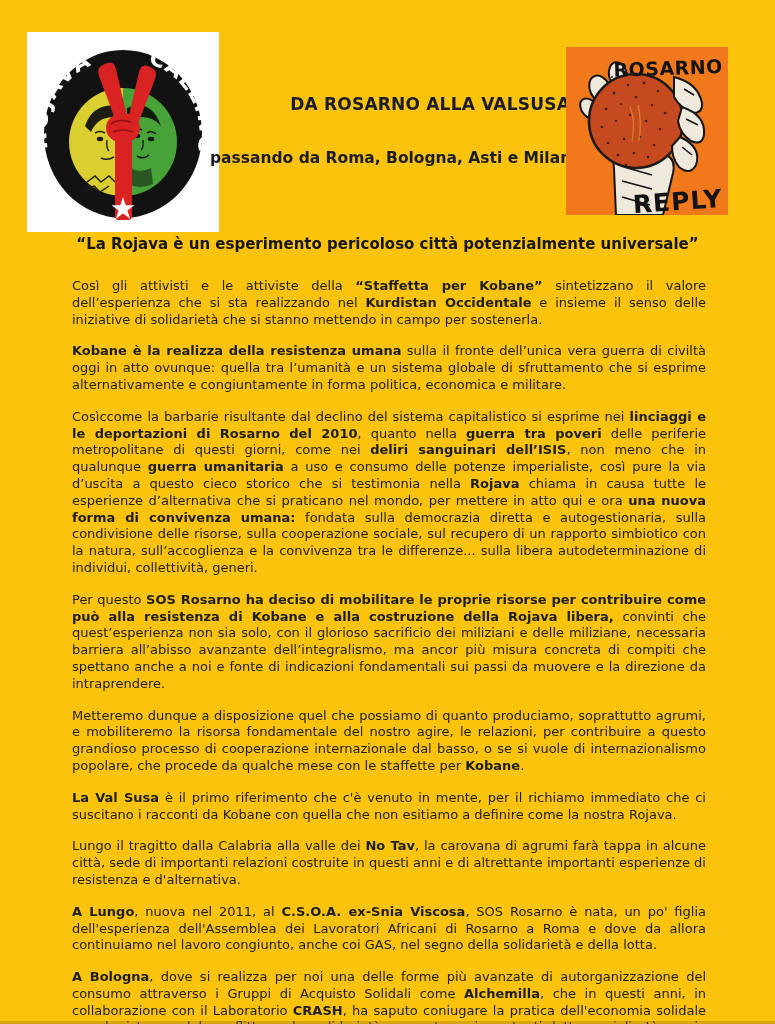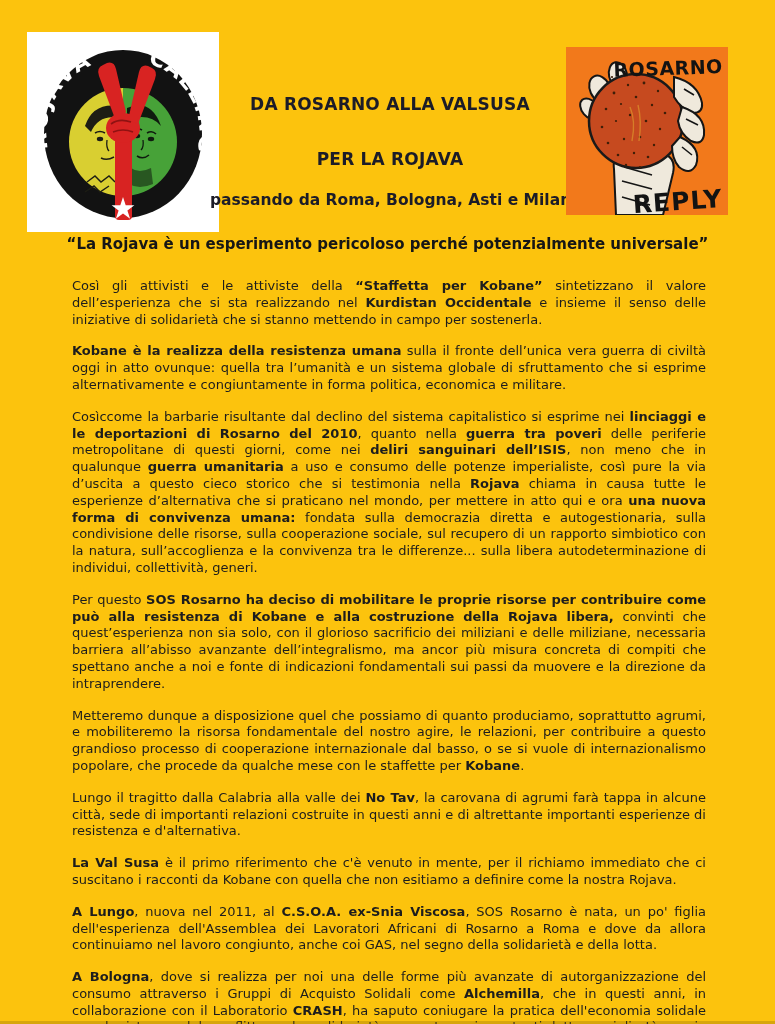--- a/index.html
+++ b/index.html
@@ -8,21 +8,21 @@
     width:775px;height:1024px;
     background:#FCC30D;
     font-family:"DejaVu Sans",sans-serif;
     overflow:hidden;
   }
   
   .logo-left{position:absolute;left:27px;top:32px;width:192px;height:200px;}
   .logo-right{position:absolute;left:566px;top:47px;width:162px;height:168px;}
   .title-block{
     position:absolute;left:210px;top:94px;width:360px;
-    text-align:center;color:#1c1c28;font-weight:bold;
+    text-align:right;color:#1c1c28;font-weight:bold;
   }
   .title-line1{font-size:17px;line-height:20px;margin:0 0 35px;letter-spacing:.2px;}
   .title-line2{font-size:17px;line-height:20px;margin:0 0 22px;letter-spacing:.2px;}
   .title-line3{font-size:15.5px;line-height:19px;margin:0;white-space:nowrap;}
   .quote{
     position:absolute;left:0;top:235px;width:775px;
     text-align:center;font-weight:bold;font-size:15px;color:#161616;
   }
   
   .content{
@@ -88,21 +88,20 @@
     <text font-family="DejaVu Sans, sans-serif" font-size="22" font-weight="bold" fill="#FFFFFF" letter-spacing="2">
       <textPath href="#arcL" startOffset="50%" text-anchor="middle">ROJAVA</textPath>
     </text>
     <text font-family="DejaVu Sans, sans-serif" font-size="22" font-weight="bold" fill="#FFFFFF" letter-spacing="1">
       <textPath href="#arcR" startOffset="50%" text-anchor="middle">CALLING</textPath>
     </text>
   </svg>
 
   <div class="title-block">
     <div class="title-line1">DA ROSARNO ALLA VALSUSA</div>
-    <div class="title-line2">PER LA ROJAVA</div>
     <div class="title-line3">passando da Roma, Bologna, Asti e Milano</div>
   </div>
 
   <svg class="logo-right" viewBox="0 0 162 168" xmlns="http://www.w3.org/2000/svg">
     <rect x="0" y="0" width="162" height="168" fill="#F2791B"></rect>
     <g>
 
       <ellipse cx="34" cy="42" rx="10" ry="14" fill="#EFE9DC" stroke="#151515" stroke-width="2" transform="rotate(-25 34 42)"></ellipse>
       <ellipse cx="52" cy="28" rx="9" ry="13" fill="#EFE9DC" stroke="#151515" stroke-width="2" transform="rotate(-12 52 28)"></ellipse>
       <ellipse cx="24" cy="62" rx="8" ry="12" fill="#EFE9DC" stroke="#151515" stroke-width="2" transform="rotate(-40 24 62)"></ellipse>
@@ -141,28 +140,28 @@
 
       <path d="M108 30 Q132 36 136 56 Q137 66 127 66 Q115 62 108 50 Z" fill="#EFE9DC" stroke="#151515" stroke-width="2"></path>
       <path d="M116 60 Q140 68 138 88 Q136 99 125 94 Q114 87 112 74 Z" fill="#EFE9DC" stroke="#151515" stroke-width="2"></path>
       <path d="M114 90 Q136 100 130 118 Q124 129 113 120 Q106 112 106 99 Z" fill="#EFE9DC" stroke="#151515" stroke-width="2"></path>
       <path d="M118 42 l10 6 M120 72 l12 6 M116 100 l10 8" stroke="#151515" stroke-width="1.6"></path>
     </g>
     <text x="157" y="26" text-anchor="end" font-family="DejaVu Sans, sans-serif" font-size="19" font-weight="bold" fill="#131313" transform="rotate(-2 157 26)" letter-spacing="0.5">ROSARNO</text>
     <text x="157" y="160" text-anchor="end" font-family="DejaVu Sans, sans-serif" font-size="25" font-weight="bold" fill="#131313" transform="rotate(-4 157 160)" letter-spacing="1">REPLY</text>
   </svg>
 
-  <div class="quote">“La Rojava è un esperimento pericoloso perché potenzialmente universale”</div>
+  <div class="quote">“La Rojava è un esperimento pericoloso città potenzialmente universale”</div>
 
   <div class="content">
       <p class="para"><span>Così gli attivisti e le attiviste della </span><span class="b">“Staffetta per Kobane”</span><span> sintetizzano il valore dell’esperienza che si sta realizzando nel </span><span class="b">Kurdistan Occidentale</span><span> e insieme il senso delle iniziative di solidarietà che si stanno mettendo in campo per sostenerla.</span></p>
       <p class="para"><span class="b">Kobane è la realizza della resistenza umana</span><span> sulla il fronte dell’unica vera guerra di civiltà oggi in atto ovunque: quella tra l’umanità e un sistema globale di sfruttamento che si esprime alternativamente e congiuntamente in forma politica, economica e militare.</span></p>
       <p class="para"><span>Cosìccome la barbarie risultante dal declino del sistema capitalistico si esprime nei </span><span class="b">linciaggi e le deportazioni di Rosarno del 2010</span><span>, quanto nella </span><span class="b">guerra tra poveri</span><span> delle periferie metropolitane di questi giorni, come nei </span><span class="b">deliri sanguinari dell’ISIS</span><span>, non meno che in qualunque </span><span class="b">guerra umanitaria</span><span> a uso e consumo delle potenze imperialiste, così pure la via d’uscita a questo cieco storico che si testimonia nella </span><span class="b">Rojava</span><span> chiama in causa tutte le esperienze d’alternativa che si praticano nel mondo, per mettere in atto qui e ora </span><span class="b">una nuova forma di convivenza umana:</span><span> fondata sulla democrazia diretta e autogestionaria, sulla condivisione delle risorse, sulla cooperazione sociale, sul recupero di un rapporto simbiotico con la natura, sull’accoglienza e la convivenza tra le differenze... sulla libera autodeterminazione di individui, collettività, generi.</span></p>
       <p class="para"><span>Per questo </span><span class="b">SOS Rosarno ha deciso di mobilitare le proprie risorse per contribuire come può alla resistenza di Kobane e alla costruzione della Rojava libera,</span><span> convinti che quest’esperienza non sia solo, con il glorioso sacrificio dei miliziani e delle miliziane, necessaria barriera all’abisso avanzante dell’integralismo, ma ancor più misura concreta di compiti che spettano anche a noi e fonte di indicazioni fondamentali sui passi da muovere e la direzione da intraprendere.</span></p>
       <p class="para"><span>Metteremo dunque a disposizione quel che possiamo di quanto produciamo, soprattutto agrumi, e mobiliteremo la risorsa fondamentale del nostro agire, le relazioni, per contribuire a questo grandioso processo di cooperazione internazionale dal basso, o se si vuole di internazionalismo popolare, che procede da qualche mese con le staffette per </span><span class="b">Kobane</span><span>.</span></p>
+      <p class="para"><span class="b">La Val Susa</span><span> è il primo riferimento che c'è venuto in mente, per il richiamo immediato che ci suscitano i racconti da Kobane con quella che non esitiamo a definire come la nostra Rojava.</span></p>
       <p class="para"><span>Lungo il tragitto dalla Calabria alla valle dei </span><span class="b">No Tav</span><span>, la carovana di agrumi farà tappa in alcune città, sede di importanti relazioni costruite in questi anni e di altrettante importanti esperienze di resistenza e d'alternativa.</span></p>
-      <p class="para"><span class="b">La Val Susa</span><span> è il primo riferimento che c'è venuto in mente, per il richiamo immediato che ci suscitano i racconti da Kobane con quella che non esitiamo a definire come la nostra Rojava.</span></p>
       <p class="para"><span class="b">A Lungo</span><span>, nuova nel 2011, al </span><span class="b">C.S.O.A. ex-Snia Viscosa</span><span>, SOS Rosarno è nata, un po' figlia dell'esperienza dell'Assemblea dei Lavoratori Africani di Rosarno a Roma e dove da allora continuiamo nel lavoro congiunto, anche coi GAS, nel segno della solidarietà e della lotta.</span></p>
       <p class="para"><span class="b">A Bologna</span><span>, dove si realizza per noi una delle forme più avanzate di autorganizzazione del consumo attraverso i Gruppi di Acquisto Solidali come </span><span class="b">Alchemilla</span><span>, che in questi anni, in collaborazione con il Laboratorio </span><span class="b">CRASH</span><span>, ha saputo coniugare la pratica dell'economia solidale con le istanze del conflitto e la solidarietà concreta a importanti lotte sociali. Lì grazie all'associazione </span><span class="b i">YA BASTA!</span><span> intrecceremo il percorso di </span><span class="b i">Rojava Calling</span><span> con la </span><span class="b">comunità curda emiliano-romagnola</span><span>.</span></p>
     </div>
 
   <div class="scan-edge"></div>
 </div>
 
 </body></html>

